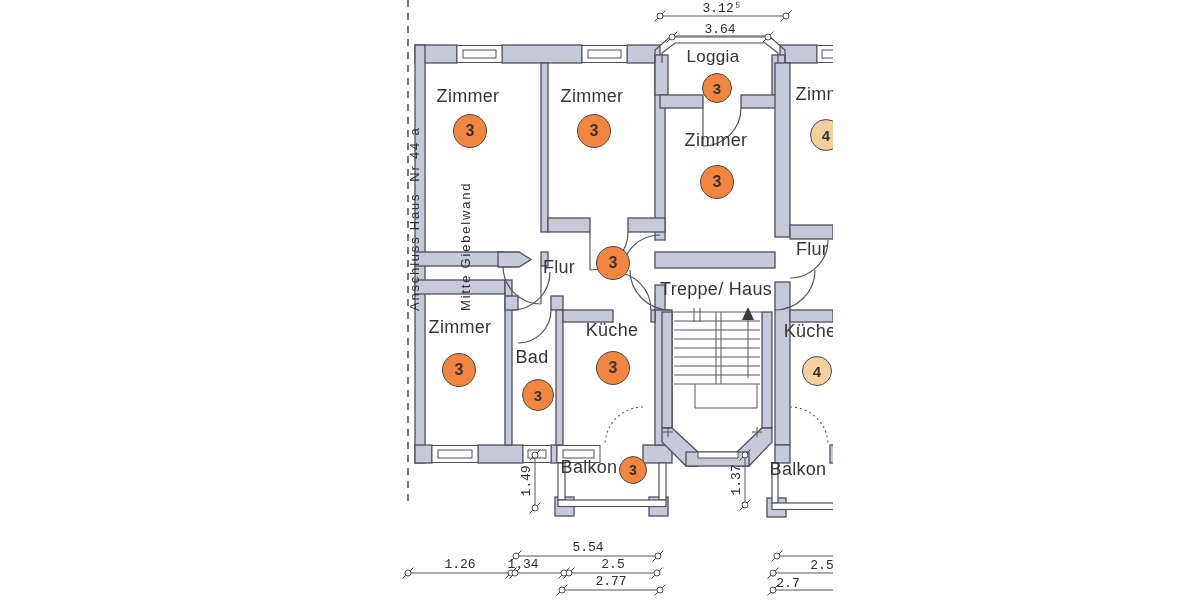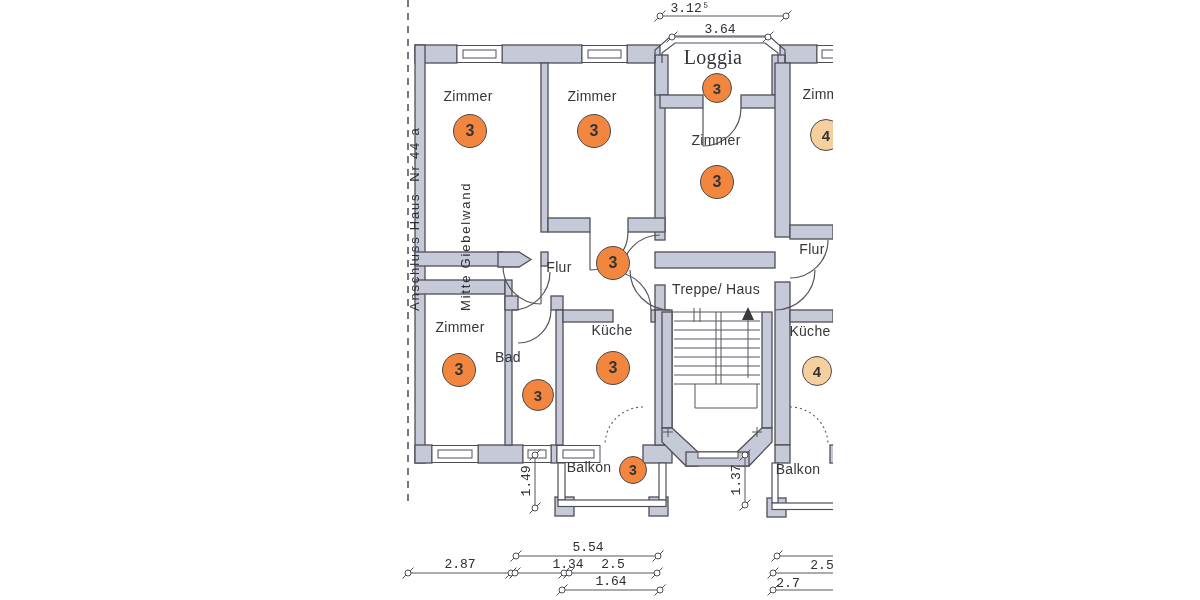--- a/index.html
+++ b/index.html
@@ -1,23 +1,23 @@
 <!DOCTYPE html>
 <html><head>
 <meta charset="utf-8">
 <style>
   html,body{margin:0;padding:0;background:#ffffff;}
   #stage{position:relative;width:1200px;height:600px;background:#fff;overflow:hidden;
          font-family:"Liberation Sans",sans-serif;}
   
   #clip{position:absolute;left:0;top:0;width:833px;height:600px;overflow:hidden;}
   svg{position:absolute;left:0;top:0;}
-  .lbl{position:absolute;transform:translate(-50%,-50%);font-size:14px;color:#35353b;
+  .lbl{position:absolute;transform:translate(-50%,-50%);font-size:18px;color:#35353b;
        white-space:pre;letter-spacing:.3px;}
-  .lbl.big{font-size:20px;font-family:Liberation Serif, serif;}
+  .lbl.big{font-size:17px;}
   .rot{transform:translate(-50%,-50%) rotate(-90deg);}
   .dim{position:absolute;transform:translate(-50%,-50%);font-family:"Liberation Mono",monospace;
        font-size:13px;color:#2e2e34;white-space:pre;}
   .dim.rot{transform:translate(-50%,-50%) rotate(-90deg);}
   .badge{position:absolute;border-radius:50%;border:1.7px solid #4a4a50;background:#f2863e;
          color:#343438;font-weight:bold;display:flex;align-items:center;justify-content:center;
          box-sizing:border-box;}
   .badge.tan{background:#f6cf9e;}
   .side{position:absolute;left:270px;top:173px;width:240px;height:36px;
         transform:rotate(-90deg);transform-origin:50% 50%;
@@ -216,44 +216,44 @@
 
   <div class="lbl" style="left:468px;top:96px">Zimmer</div>
   <div class="lbl" style="left:592px;top:96px">Zimmer</div>
   <div class="lbl big" style="left:713px;top:57px">Loggia</div>
   <div class="lbl" style="left:716px;top:140px">Zimmer</div>
   <div class="lbl" style="left:827px;top:94px">Zimmer</div>
   <div class="lbl" style="left:559px;top:267px">Flur</div>
   <div class="lbl" style="left:716px;top:289px">Treppe/ Haus</div>
   <div class="lbl" style="left:812px;top:249px">Flur</div>
   <div class="lbl" style="left:460px;top:327px">Zimmer</div>
-  <div class="lbl" style="left:508px;top:357px">Bad</div>
+  <div class="lbl" style="left:532px;top:357px">Bad</div>
   <div class="lbl" style="left:612px;top:330px">Küche</div>
   <div class="lbl" style="left:810px;top:331px">Küche</div>
   <div class="lbl" style="left:589px;top:467px">Balkon</div>
   <div class="lbl" style="left:798px;top:469px">Balkon</div>
 
   <div class="badge" style="left:453px;top:114px;width:34px;height:34px;font-size:16px">3</div>
   <div class="badge" style="left:577px;top:114px;width:34px;height:34px;font-size:16px">3</div>
   <div class="badge" style="left:702px;top:73px;width:30px;height:30px;font-size:15px">3</div>
   <div class="badge" style="left:700px;top:165px;width:34px;height:34px;font-size:16px">3</div>
   <div class="badge tan" style="left:810px;top:119px;width:32px;height:32px;font-size:15px">4</div>
   <div class="badge" style="left:596px;top:246px;width:34px;height:34px;font-size:16px">3</div>
   <div class="badge" style="left:442px;top:353px;width:34px;height:34px;font-size:16px">3</div>
   <div class="badge" style="left:522px;top:379px;width:32px;height:32px;font-size:15px">3</div>
   <div class="badge" style="left:596px;top:351px;width:34px;height:34px;font-size:16px">3</div>
   <div class="badge tan" style="left:802px;top:356px;width:30px;height:30px;font-size:15px">4</div>
   <div class="badge" style="left:619px;top:456px;width:28px;height:28px;font-size:14px">3</div>
 
-  <div class="dim" style="left:690px;top:8px">3.12⁵</div>
+  <div class="dim" style="left:722px;top:8px">3.12⁵</div>
   <div class="dim" style="left:720px;top:29px">3.64</div>
   <div class="dim" style="left:588px;top:547px">5.54</div>
-  <div class="dim" style="left:460px;top:564px">2.87</div>
-  <div class="dim" style="left:568px;top:564px">1.34</div>
+  <div class="dim" style="left:460px;top:564px">1.26</div>
+  <div class="dim" style="left:523px;top:564px">1.34</div>
   <div class="dim" style="left:613px;top:564px">2.5</div>
-  <div class="dim" style="left:611px;top:581px">1.64</div>
+  <div class="dim" style="left:611px;top:581px">2.77</div>
   <div class="dim" style="left:822px;top:565px">2.5</div>
   <div class="dim" style="left:788px;top:583px">2.7</div>
   <div class="dim rot" style="left:526px;top:481px">1.49</div>
   <div class="dim rot" style="left:736px;top:480px">1.37</div>
 
  </div>
 </div>
 
 </body></html>

